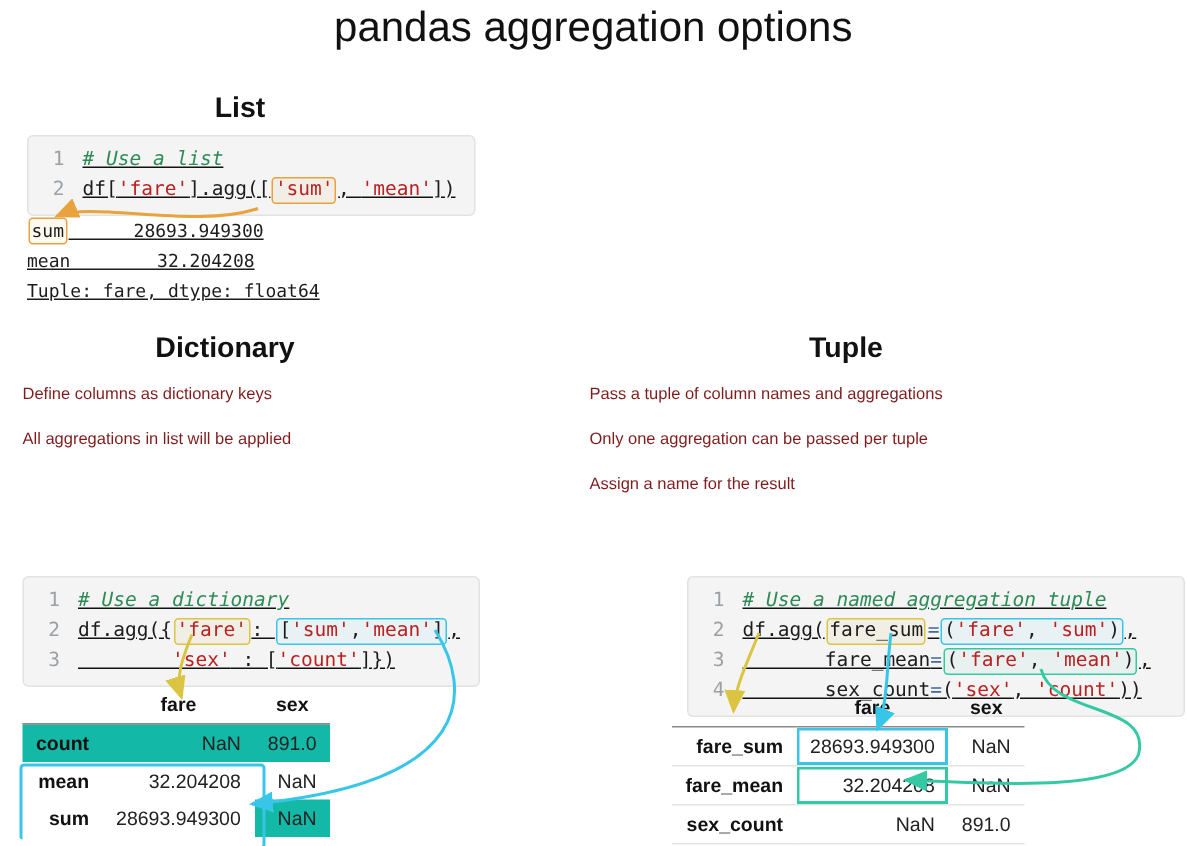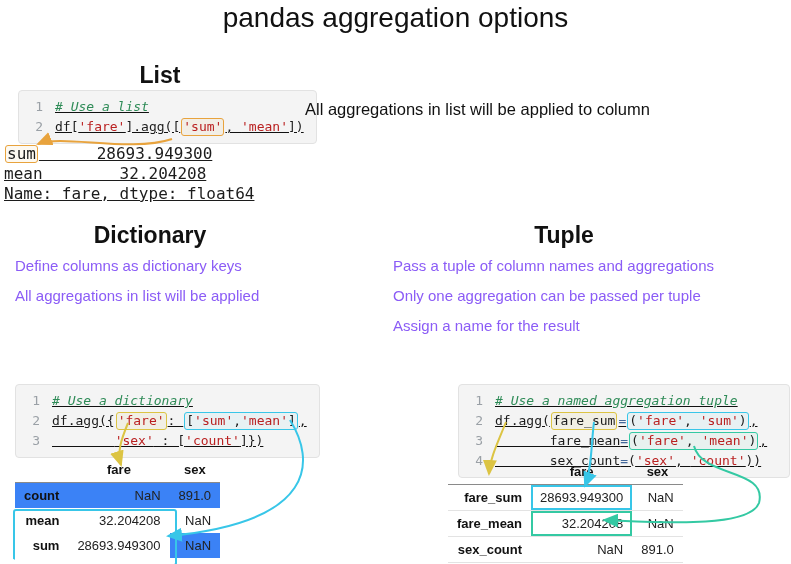--- a/index.html
+++ b/index.html
@@ -1,26 +1,26 @@
 <!DOCTYPE html>
 <html><head>
 <meta charset="utf-8">
 <style>
   html,body{margin:0;padding:0;background:#fff;}
   .canvas{position:relative;width:791px;height:564px;background:#fff;overflow:hidden;
           font-family:"Liberation Sans",sans-serif;color:#111;border-radius:30px;}
   .title{position:absolute;top:2px;left:0;width:100%;text-align:center;
          font-size:28px;font-weight:400;letter-spacing:0px;color:#111;}
-  .section-header{position:absolute;font-size:23px;font-weight:bold;text-align:center;color:#111;}
+  .section-header{position:absolute;font-size:19px;font-weight:bold;text-align:center;color:#111;}
   .hdr-list{top:62px;left:25px;width:270px;}
   .hdr-dict{top:222px;left:15px;width:270px;}
   .hdr-tuple{top:222px;left:404px;width:320px;}
   .note{position:absolute;font-size:16.5px;color:#111;}
   .note-list{top:100px;left:305px;}
-  .bullet{position:absolute;font-size:15px;color:#8b5cf6;white-space:nowrap;}
+  .bullet{position:absolute;font-size:11px;color:#7f1d1d;white-space:nowrap;}
   .b-d1{top:257px;left:15px;} .b-d2{top:287px;left:15px;}
   .b-t1{top:257px;left:393px;} .b-t2{top:287px;left:393px;} .b-t3{top:317px;left:393px;}
 
   
   .code-block{position:absolute;background:#f4f4f4;border:1px solid #e2e2e2;border-radius:4px;
               padding:6px 12px 6px 8px;font-family:"DejaVu Sans Mono",monospace;
               font-size:13px;line-height:20px;white-space:pre;display:inline-block;}
   .code-list{top:90px;left:18px;min-width:272px;}
   .code-dict{top:384px;left:15px;min-width:278px;}
   .code-tuple{top:384px;left:458px;min-width:310px;}
@@ -30,52 +30,51 @@
   .tok-comment{color:#2e8b57;font-style:italic;}
   .tok-op{color:#44689a;}
   .tok-plain{color:#1c1c1c;}
   .tokbox{border:1.5px solid;border-radius:3px;padding:0 1px;margin:0 1px;display:inline-block;line-height:16px;}
   .box-orange{border-color:#e8a33d;background:rgba(232,163,61,.07);}
   .box-yellow{border-color:#dcc443;background:rgba(220,196,67,.08);}
   .box-cyan{border-color:#38c6e8;background:rgba(56,198,232,.06);}
   .box-teal{border-color:#34c9a3;background:rgba(52,201,163,.06);}
 
   
-  .series-out{position:absolute;top:144px;left:4px;font-family:"DejaVu Sans Mono",monospace;
-              font-size:16px;line-height:20px;white-space:pre;color:#1c1c1c;}
+  .series-out{position:absolute;top:144px;left:18px;font-family:"DejaVu Sans Mono",monospace;
+              font-size:12px;line-height:20px;white-space:pre;color:#1c1c1c;}
 
   
   .table-wrap{position:absolute;}
   .tw-dict{top:458px;left:15px;}
   .tw-tuple{top:460px;left:448px;}
   .pd-table{border-collapse:collapse;font-size:13px;color:#222;}
   .pd-table th{font-weight:bold;color:#111;}
   .pd-table thead th{border-bottom:1.5px solid #8a8a8a;padding:4px 9px 5px;text-align:center;}
   .pd-table tbody th,.pd-table td{padding:5px 9px;text-align:right;}
   .pd-table tbody tr{border-bottom:1px solid #e3e3e3;}
   .tw-dict .pd-table tbody tr{border-bottom:none;}
-  .tw-dict tr.striped th,.tw-dict tr.striped td{background:#3b82f6;}
+  .tw-dict tr.striped th,.tw-dict tr.striped td{background:#14b8a6;}
   .tw-dict .in-box{background:#fff !important;}
   .cellbox-cyan{box-shadow:inset 0 0 0 2px #38c6e8;}
   .cellbox-teal{box-shadow:inset 0 0 0 2px #34c9a3;}
   .dict-highlight{position:absolute;left:-2px;top:51px;width:160px;height:53px;
                   border:2px solid #38c6e8;border-radius:3px;pointer-events:none;}
   .overlay{position:absolute;top:0;left:0;width:791px;height:564px;pointer-events:none;}
 </style>
 </head>
 <body>
 
 <div class="canvas">
 
   <div class="title">pandas aggregation options</div>
 
   <div class="section-header hdr-list">List</div>
   <div class="code-block code-list"><div class="code-line"><span class="lineno">1</span><span class="tok-comment"># Use a list</span></div><div class="code-line"><span class="lineno">2</span><span class="tok-code">df[</span><span class="tok-string">'fare'</span><span class="tok-code">].agg([</span><span class="tokbox box-orange"><span class="tok-string">'sum'</span></span><span class="tok-code">, </span><span class="tok-string">'mean'</span><span class="tok-code">])</span></div></div>
-  <div class="note note-list">All aggregations in list will be applied to column</div>
-  <div class="series-out"><div class="code-line"><span class="tokbox box-orange"><span class="tok-plain">sum</span></span><span class="tok-plain">      28693.949300</span></div><div class="code-line"><span class="tok-plain">mean        32.204208</span></div><div class="code-line"><span class="tok-plain">Name: fare, dtype: float64</span></div></div>
+  <div class="series-out"><div class="code-line"><span class="tokbox box-orange"><span class="tok-plain">sum</span></span><span class="tok-plain">      28693.949300</span></div><div class="code-line"><span class="tok-plain">mean        32.204208</span></div><div class="code-line"><span class="tok-plain">Tuple: fare, dtype: float64</span></div></div>
 
   <div class="section-header hdr-dict">Dictionary</div>
   <div class="bullet b-d1">Define columns as dictionary keys</div>
   <div class="bullet b-d2">All aggregations in list will be applied</div>
   <div class="code-block code-dict"><div class="code-line"><span class="lineno">1</span><span class="tok-comment"># Use a dictionary</span></div><div class="code-line"><span class="lineno">2</span><span class="tok-code">df.agg({</span><span class="tokbox box-yellow"><span class="tok-string">'fare'</span></span><span class="tok-code">: </span><span class="tokbox box-cyan"><span class="tok-code">[</span><span class="tok-string">'sum'</span><span class="tok-code">,</span><span class="tok-string">'mean'</span><span class="tok-code">]</span></span><span class="tok-code">,</span></div><div class="code-line"><span class="lineno">3</span><span class="tok-code">        </span><span class="tok-string">'sex'</span><span class="tok-code"> : [</span><span class="tok-string">'count'</span><span class="tok-code">]})</span></div></div>
   <div class="table-wrap tw-dict">
     <div class="dict-highlight"></div>
   <table class="pd-table">
         <thead>
           <tr>

